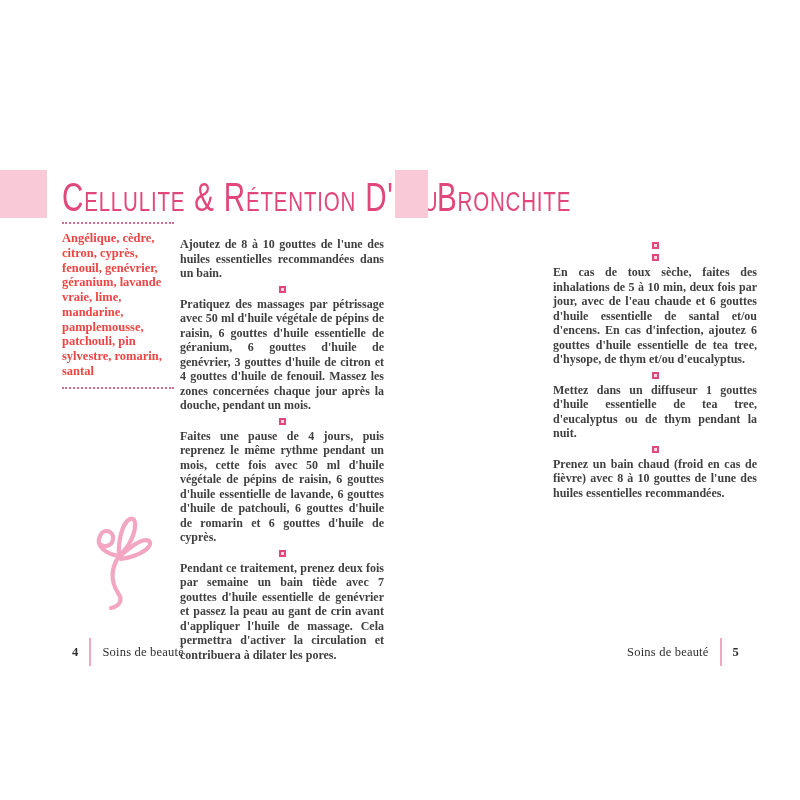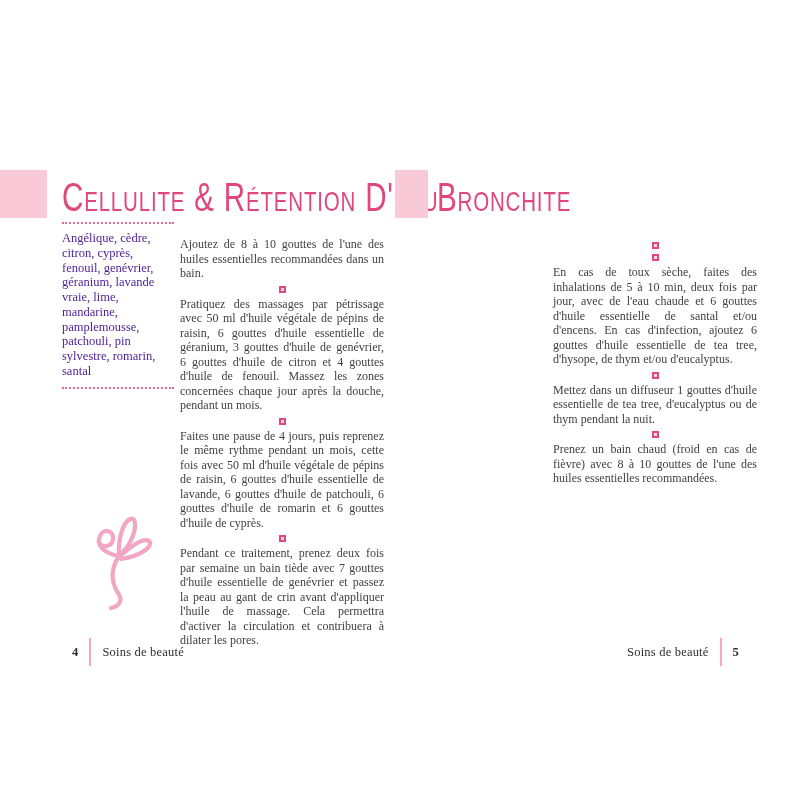--- a/index.html
+++ b/index.html
@@ -31,26 +31,26 @@
   }
   .page.left  .title { left: 62px; }
   .page.right .title { left: 42px; }
 
   
   .oils { position: absolute; top: 222px; width: 112px; }
   .page.left  .oils { left: 62px; }
   .page.right .oils { left: 42px; }
   .dotted-rule { border-top: 2px dotted var(--dotted-rule-pink, #dd6b90); height: 0; }
   .oils-text {
-    font-weight: 400; font-size: 12.5px; line-height: 1.18;
-    color: #4c1d95; padding: 7px 0 8px 0;
+    font-weight: 700; font-size: 12.5px; line-height: 1.18;
+    color: #ef4444; padding: 7px 0 8px 0;
   }
 
   
-  .body-col { position: absolute; top: 237px; width: 204px; }
+  .body-col { position: absolute; top: 237px; width: 204px; font-weight: bold; }
   .page.left  .body-col { left: 180px; }
   .page.right .body-col { left: 158px; }
   .body-col p {
     font-size: 12px; line-height: 1.21; text-align: justify;
     hyphens: auto; -webkit-hyphens: auto;
     color: var(--body-text, #3f3f3f);
   }
   .sep {
     width: 7px; height: 7px; margin: 5px auto 4px auto;
     background: var(--separator-pink, #e0477b);
@@ -83,21 +83,21 @@
       <div class="dotted-rule"></div>
       <p class="oils-text">Angélique, cèdre, citron, cyprès, fenouil, genévrier, géranium, lavande vraie, lime, mandarine, pamplemousse, patchouli, pin sylvestre, romarin, santal</p>
       <div class="dotted-rule"></div>
     </aside>
 
     <div class="body-col">
       <p>Ajoutez de 8 à 10 gouttes de l'une des huiles essentielles recommandées dans un bain.</p>
       <div class="sep">
           <span class="sep-inner"></span>
         </div>
-      <p>Pratiquez des massages par pétrissage avec 50 ml d'huile végétale de pépins de raisin, 6 gouttes d'huile essentielle de géranium, 3 gouttes d'huile de genévrier, 6 gouttes d'huile de citron et 4 gouttes d'huile de fenouil. Massez les zones concernées chaque jour après la douche, pendant un mois.</p>
+      <p>Pratiquez des massages par pétrissage avec 50 ml d'huile végétale de pépins de raisin, 6 gouttes d'huile essentielle de géranium, 6 gouttes d'huile de genévrier, 3 gouttes d'huile de citron et 4 gouttes d'huile de fenouil. Massez les zones concernées chaque jour après la douche, pendant un mois.</p>
       <div class="sep">
           <span class="sep-inner"></span>
         </div>
       <p>Faites une pause de 4 jours, puis reprenez le même rythme pendant un mois, cette fois avec 50 ml d'huile végétale de pépins de raisin, 6 gouttes d'huile essentielle de lavande, 6 gouttes d'huile de patchouli, 6 gouttes d'huile de romarin et 6 gouttes d'huile de cyprès.</p>
       <div class="sep">
           <span class="sep-inner"></span>
         </div>
       <p>Pendant ce traitement, prenez deux fois par semaine un bain tiède avec 7 gouttes d'huile essentielle de genévrier et passez la peau au gant de crin avant d'appliquer l'huile de massage. Cela permettra d'activer la circulation et contribuera à dilater les pores.</p>
     </div>
 

